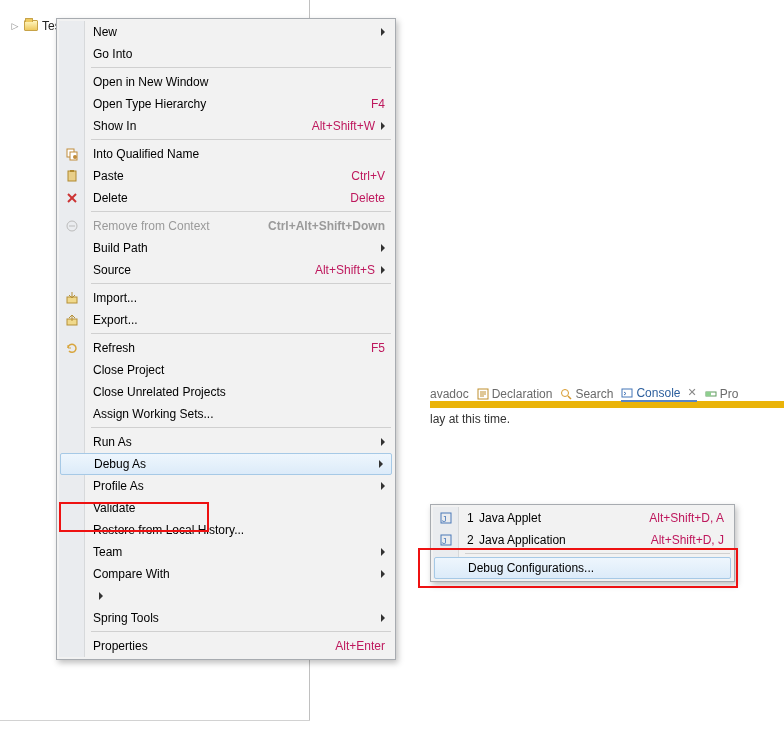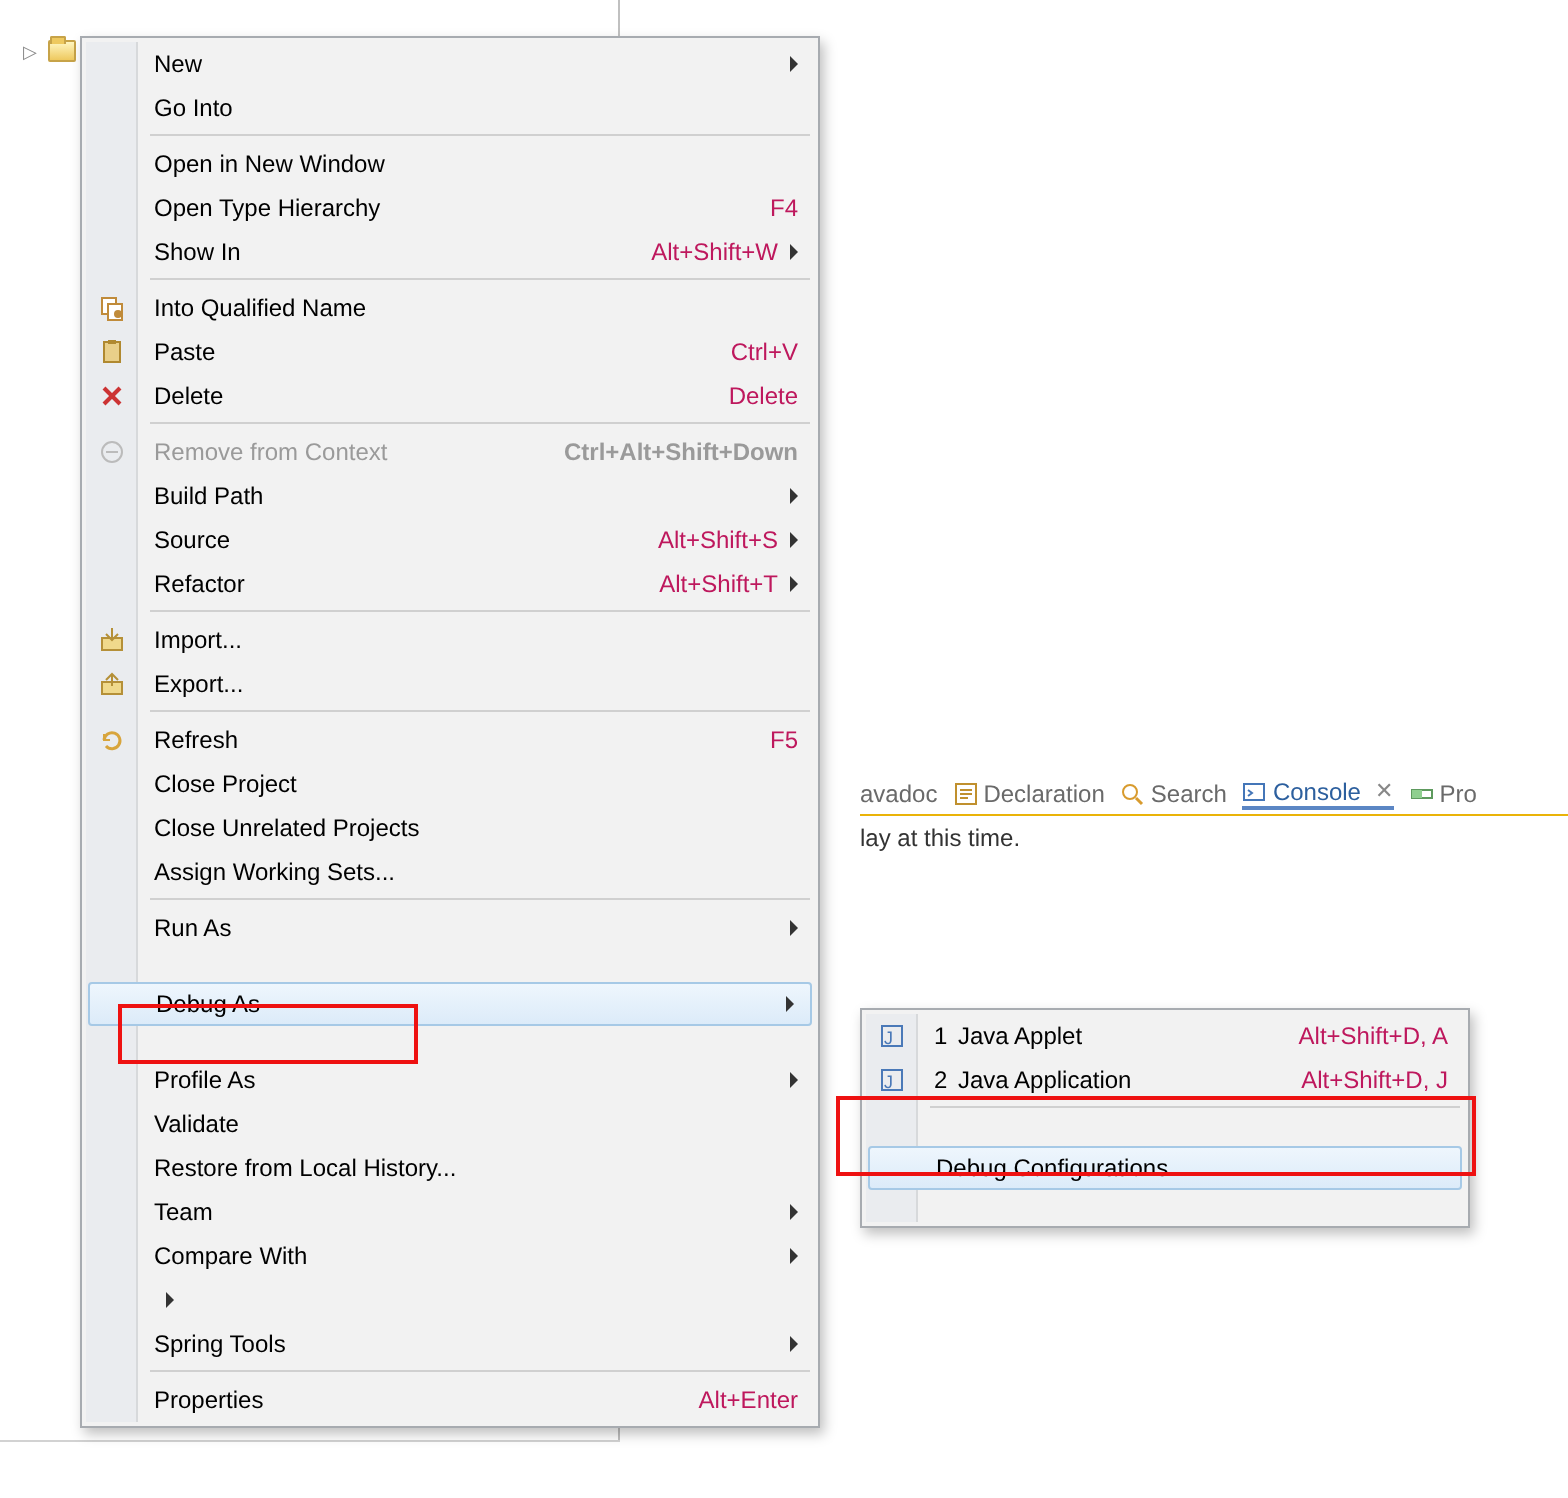--- a/index.html
+++ b/index.html
@@ -42,22 +42,22 @@
       border-bottom: none; border-radius: 1px 1px 0 0;
     }
     .context-menu, .submenu {
       position: absolute;
       background: #f2f2f2;
       border: 1px solid #a7abb0;
       box-shadow: 2px 3px 6px rgba(0,0,0,0.25);
       padding: 2px;
     }
     .context-menu {
-      top: 18px; left: 40px;
-      width: 370px;
+      top: 18px; left: 56px;
+      width: 340px;
     }
     .submenu {
       top: 504px; left: 430px;
       width: 305px;
     }
     .icon-gutter {
       position: absolute;
       top: 2px; bottom: 2px; left: 2px;
       width: 26px;
       background: #eaecef;
@@ -71,21 +71,21 @@
       height: 22px;
       padding-left: 34px;
       padding-right: 8px;
       cursor: default;
     }
     .menu-item.disabled { color: #9a9a9a; }
     .menu-item.highlight {
       background: linear-gradient(#eef6fd, #dcebf9);
       border: 1px solid #a6c9e6;
       border-radius: 2px;
-      margin: 16px 1px;
+      margin: 0 1px;
       height: 22px;
       padding-left: 33px;
     }
     .menu-label { flex: 1; white-space: nowrap; }
     .menu-shortcut { color: #be185d; }
     .menu-item.disabled .menu-shortcut { color: #9a9a9a; font-weight: bold; }
     .menu-arrow {
       width: 0; height: 0;
       border-top: 4px solid transparent;
       border-bottom: 4px solid transparent;
@@ -111,21 +111,21 @@
       position: absolute;
       border: 2px solid #e11;
       pointer-events: none;
     }
     .bottom-tabs {
       position: absolute;
       top: 388px; left: 430px; right: 0;
       height: 20px;
       display: flex; align-items: center; gap: 8px;
       color: #6a6a6a;
-      border-bottom: 1px solid #eab308;
+      border-bottom: 7px solid #eab308;
       padding-bottom: 2px;
     }
     .tab-item { display: flex; align-items: center; gap: 3px; }
     .tab-icon { width: 12px; height: 12px; display: inline-flex; align-items:center; justify-content:center; }
     .tab-active { color: #2c5f9e; font-weight: normal; }
     .status-line {
       position: absolute;
       top: 412px; left: 430px;
       color: #333;
     }
@@ -264,25 +264,20 @@
   </div>
   <div class="menu-item">
       <span class="menu-label">Build Path</span>
       <span class="menu-arrow"></span>
     </div>
   <div class="menu-item">
       <span class="menu-label">Source</span>
       <span class="menu-shortcut">Alt+Shift+S</span>
       <span class="menu-arrow"></span>
     </div>
-  <div class="menu-item">
-      <span class="menu-label">Refactor</span>
-      <span class="menu-shortcut">Alt+Shift+T</span>
-      <span class="menu-arrow"></span>
-    </div>
   <div class="menu-sep"></div>
 
   <div class="menu-item">
     <span class="menu-icon ic">
         <svg width="14" height="14">
           <rect x="2" y="6" width="10" height="6" fill="#f0d98c" stroke="#b59038"></rect>
           <path d="M7 1 v6 M4 4 l3 3 l3 -3" fill="none" stroke="#b59038"></path>
         </svg>
       </span>
     <span class="menu-label">Import...</span>

